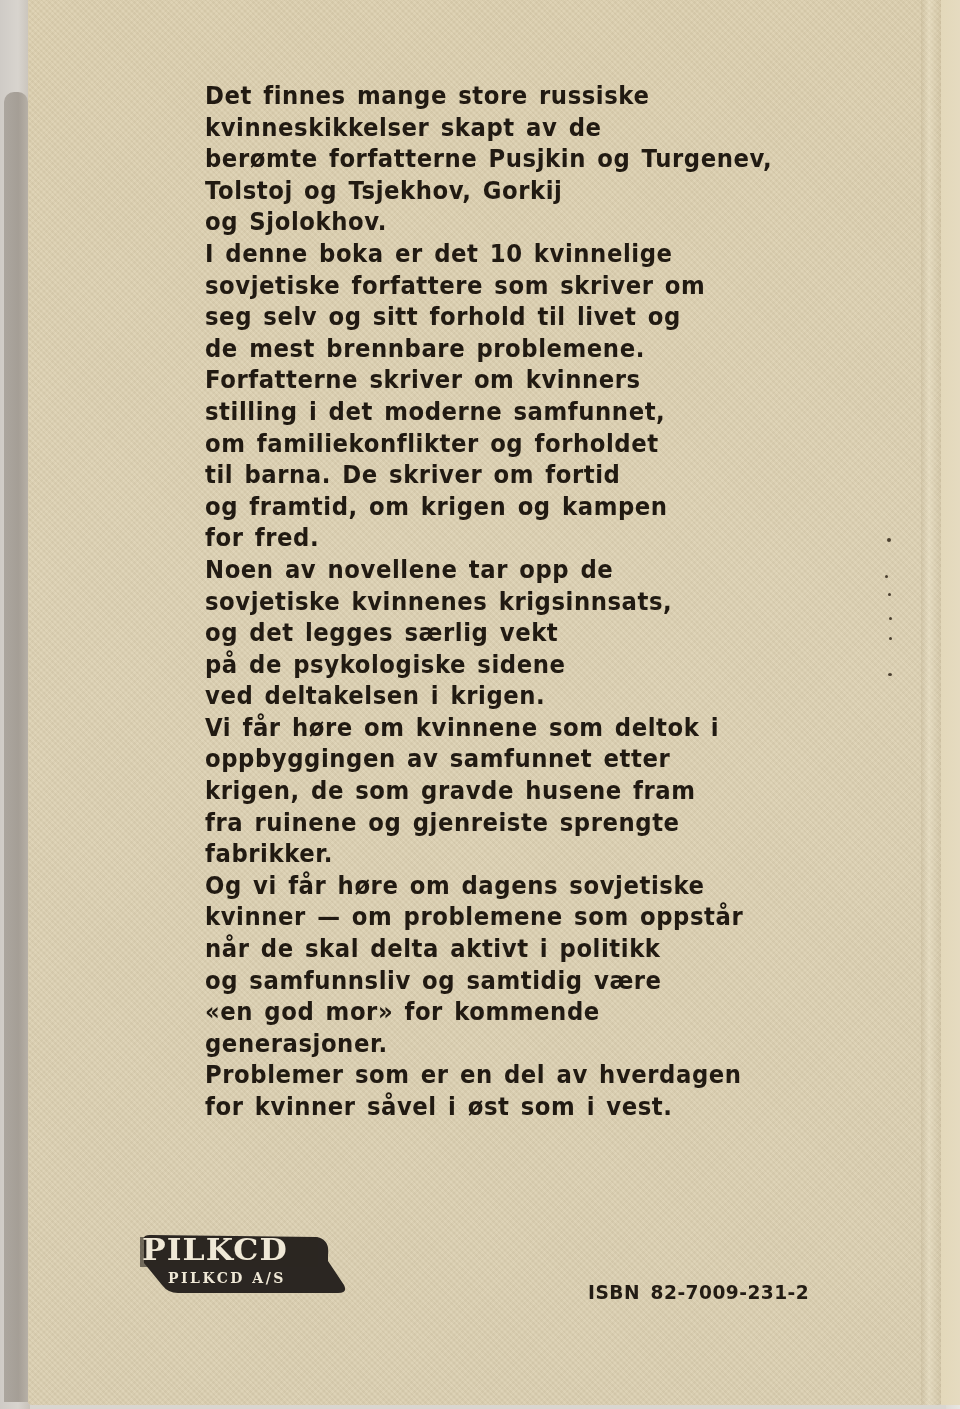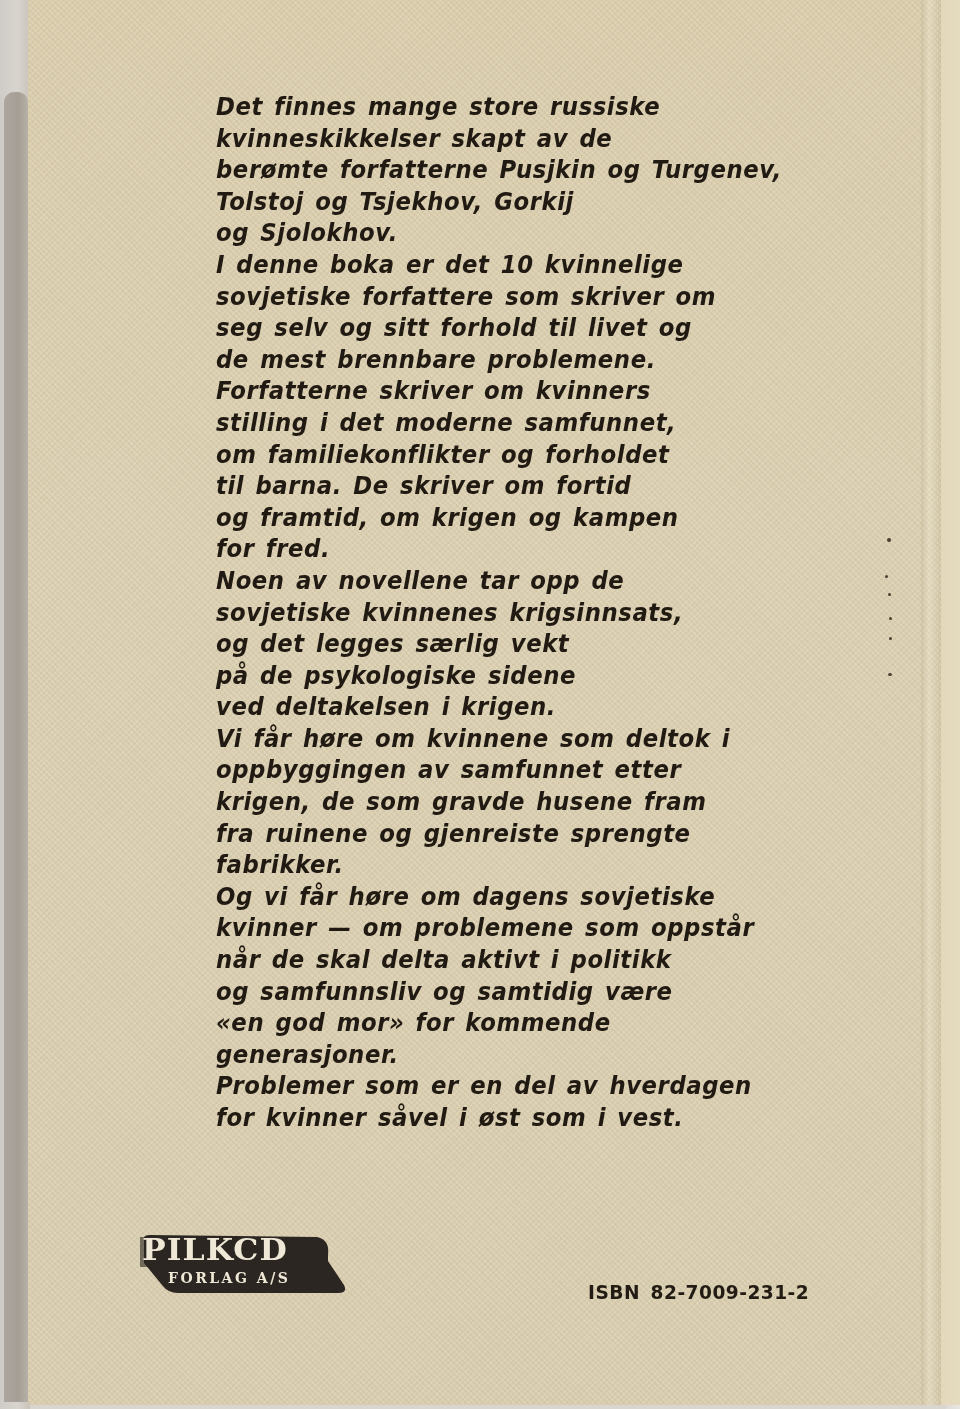--- a/index.html
+++ b/index.html
@@ -66,24 +66,23 @@
     .speck {
       position: absolute;
       width: 3px; height: 3px;
       border-radius: 50%;
       background: #4a3f30;
     }
     .blurb {
       position: absolute;
       left: 201px;
       top: 76px;
-      margin: 15px;
+      margin: 4px;
       padding: 0;
       list-style: none;
-      font-style: italic;
     }
     .blurb-line {
       font-family: "DejaVu Sans", sans-serif;
       font-weight: bold;
       font-size: 24.5px;
       line-height: 31.6px;
       height: 31.6px;
       color: #211a12;
       white-space: nowrap;
       letter-spacing: 0.6px;
@@ -199,16 +198,16 @@
   <li class="blurb-line">Problemer som er en del av hverdagen</li>
   <li class="blurb-line">for kvinner såvel i øst som i vest.</li>
 </ul>
 
 <div class="logo">
   <svg class="logo-shape" viewBox="0 0 210 62" width="210" height="62">
     <path d="M6 8 Q4 2 12 2 L178 4 Q192 6 190 22 L190 28 L206 52 Q210 60 200 60 L40 60 Q30 60 24 52 L6 30 Z" fill="#2b2622"></path>
     <path d="M2 4 L180 4 L180 34 L2 34 Z" fill="#2b2622" opacity="0.6"></path>
   </svg>
   <div class="logo-top">PILKCD</div>
-  <div class="logo-bottom">FORLAG A/S</div>
+  <div class="logo-bottom">PILKCD A/S</div>
 </div>
 
 <div class="isbn">ISBN 82-7009-231-2</div>
 
 </body></html>

